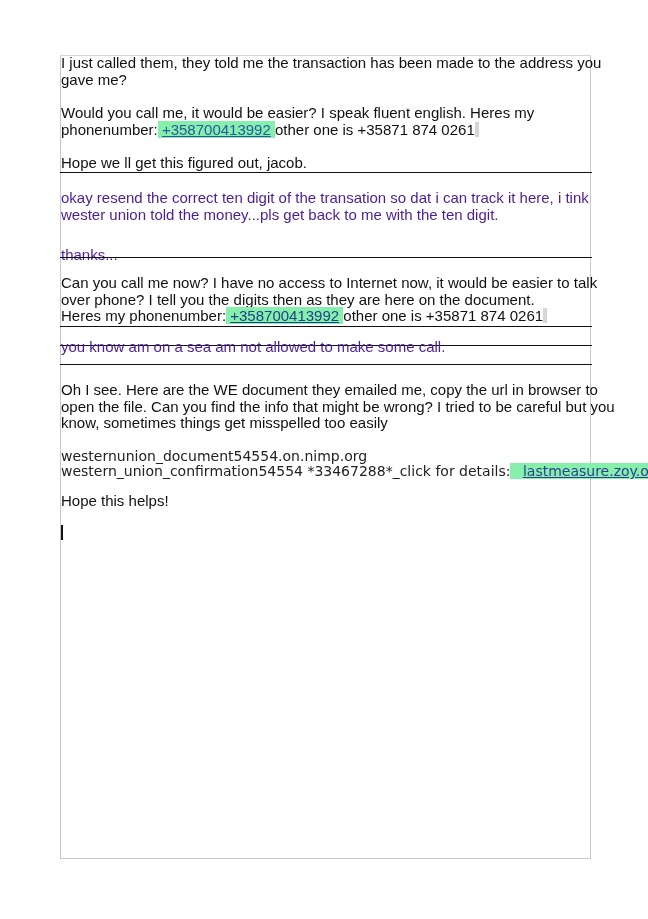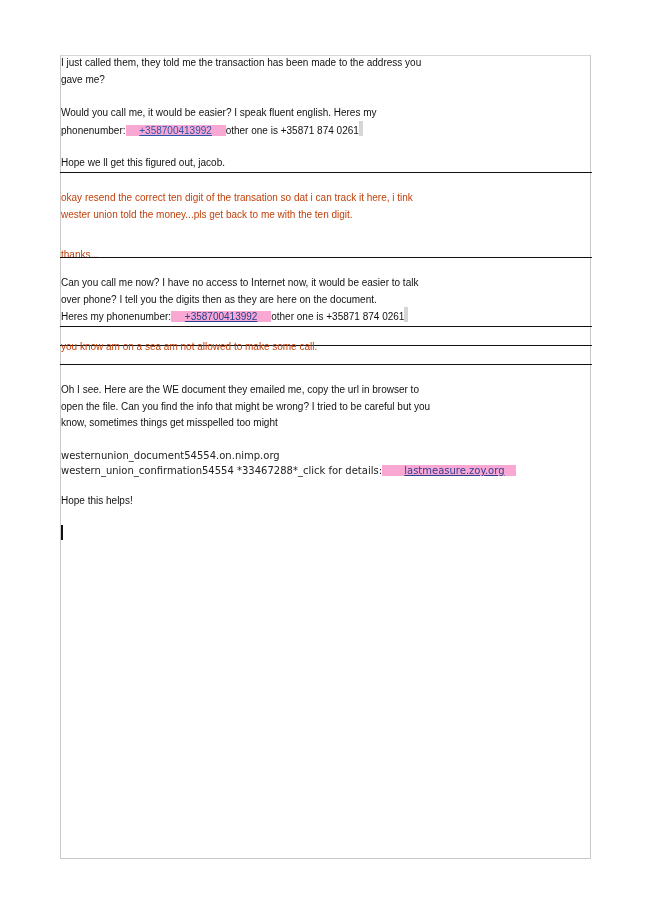--- a/index.html
+++ b/index.html
@@ -1,27 +1,27 @@
 <!DOCTYPE html>
 <html><head>
   <meta charset="utf-8">
   <style>
     html, body { margin: 0; padding: 0; background: #ffffff; }
     body { width: 648px; height: 919px; position: relative; overflow: hidden;
       font-family: "Liberation Sans", sans-serif; color: #111111; }
     .page-frame { position: absolute; left: 60px; top: 55px; width: 531px; height: 804px;
       border: 1px solid #c8c8c8; border-top: 1px solid #d6d6d6; box-sizing: border-box; }
-    .text { position: absolute; left: 61px; font-size: 10px; line-height: 17px; white-space: nowrap; }
-    .reply { color: #c2410c; }
+    .text { position: absolute; left: 61px; font-size: 15px; line-height: 17px; white-space: nowrap; }
+    .reply { color: #4c1d95; }
     .rule { position: absolute; left: 60px; width: 532px; height: 0; border-top: 1.3px solid #111; }
     .link { color: #2a56a8; text-decoration: underline; }
     .link.dark { color: #1f3f8f; }
-    .sel { background: #f9a8d4; padding: 0 11px; }
+    .sel { background: #86efac; padding: 0 0; }
     .selbar { display: inline-block; width: 4px; height: 15px; background: #d6d6d6; vertical-align: -2px; }
-    .small { position: absolute; left: 61px; font-family: "DejaVu Sans", sans-serif; font-size: 10px; line-height: 12px; color: #222; white-space: nowrap; }
+    .small { position: absolute; left: 61px; font-family: "DejaVu Sans", sans-serif; font-size: 14px; line-height: 12px; color: #222; white-space: nowrap; }
     .small .link { color: #2f3f92; margin-left: 8px; }
     .cursor { position: absolute; left: 61px; top: 525px; width: 2px; height: 15px; background: #111; }
   </style>
 </head>
 <body>
 
 <div class="page-frame"></div>
 
 <div>
   <div class="text" style="top:54px">I just called them, they told me the transaction has been made to the address you</div>
@@ -56,21 +56,21 @@
 
 <div>
   <div class="text reply" style="top:338px">you know am on a sea am not allowed to make some call.</div>
 </div>
 
 <div class="rule" style="top:364px"></div>
 
 <div>
   <div class="text" style="top:381px">Oh I see. Here are the WE document they emailed me, copy the url in browser to</div>
   <div class="text" style="top:398px">open the file. Can you find the info that might be wrong? I tried to be careful but you</div>
-  <div class="text" style="top:414px">know, sometimes things get misspelled too might</div>
+  <div class="text" style="top:414px">know, sometimes things get misspelled too easily</div>
 
   <div class="small" style="top:450px">westernunion_document54554.on.nimp.org</div>
   <div class="small" style="top:465px">
     <span>western_union_confirmation54554 *33467288*_click for details:</span><span class="sel"> <a class="link">lastmeasure.zoy.org</a> </span>
   </div>
 
   <div class="text" style="top:492px">Hope this helps!</div>
 </div>
 
 <div class="cursor"></div>

